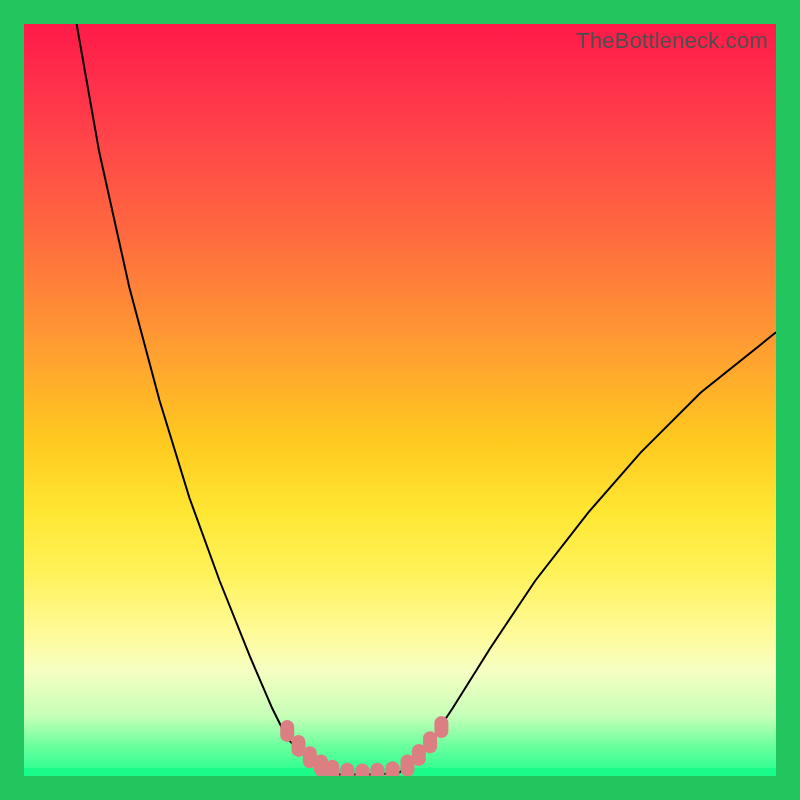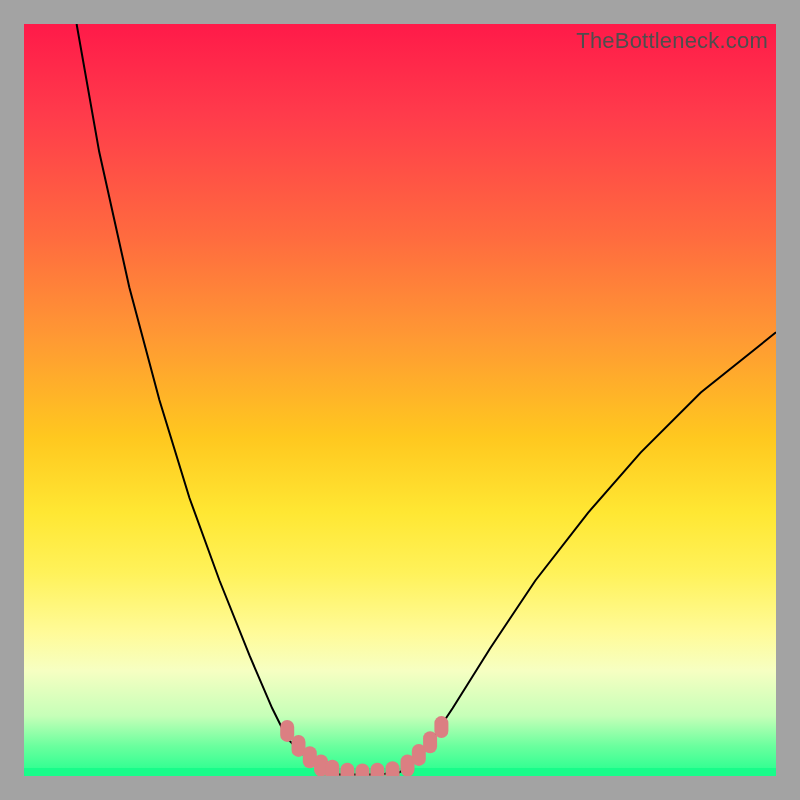--- a/index.html
+++ b/index.html
@@ -7,21 +7,21 @@
     padding: 0;
     width: 800px;
     height: 800px;
     background: #000;
     overflow: hidden;
     font-family: Arial, Helvetica, sans-serif;
   }
   .frame {
     position: absolute;
     inset: 0;
-    background: #a3a3a3;
+    background: #22c55e;
   }
   .plot {
     position: absolute;
     left: 24px;
     top: 24px;
     width: 752px;
     height: 752px;
     overflow: hidden;
   }
   .gradient {

